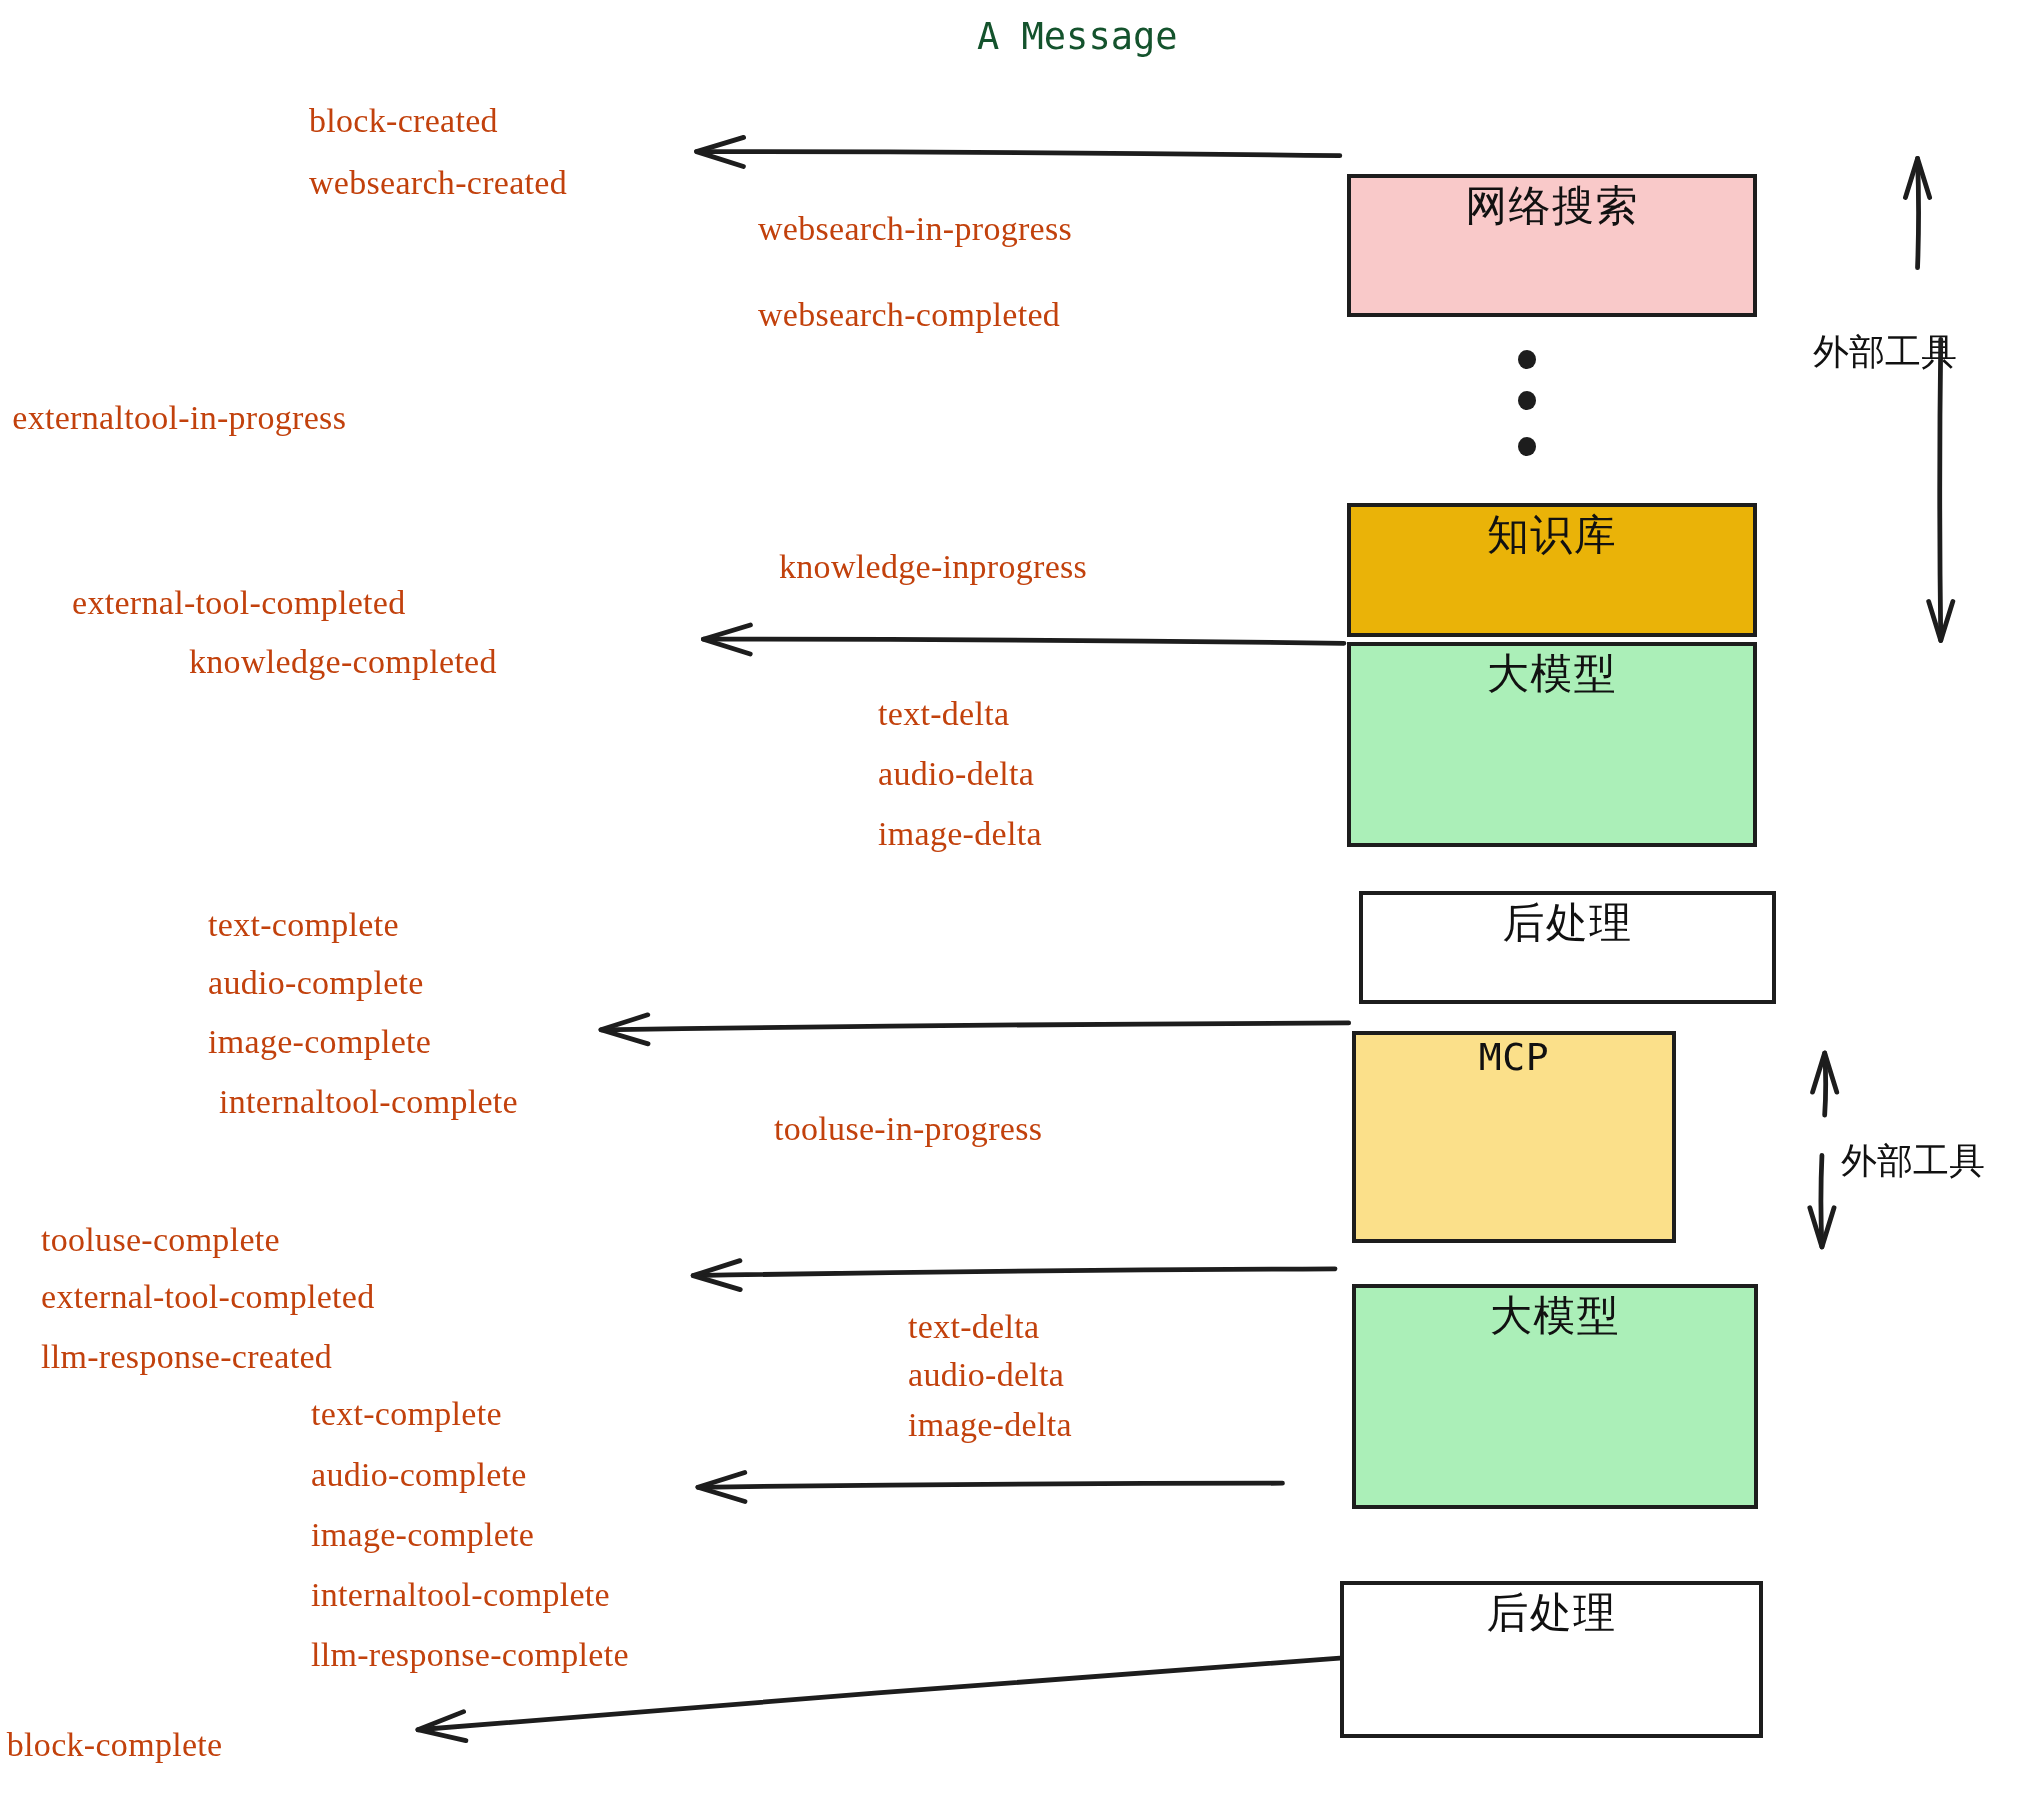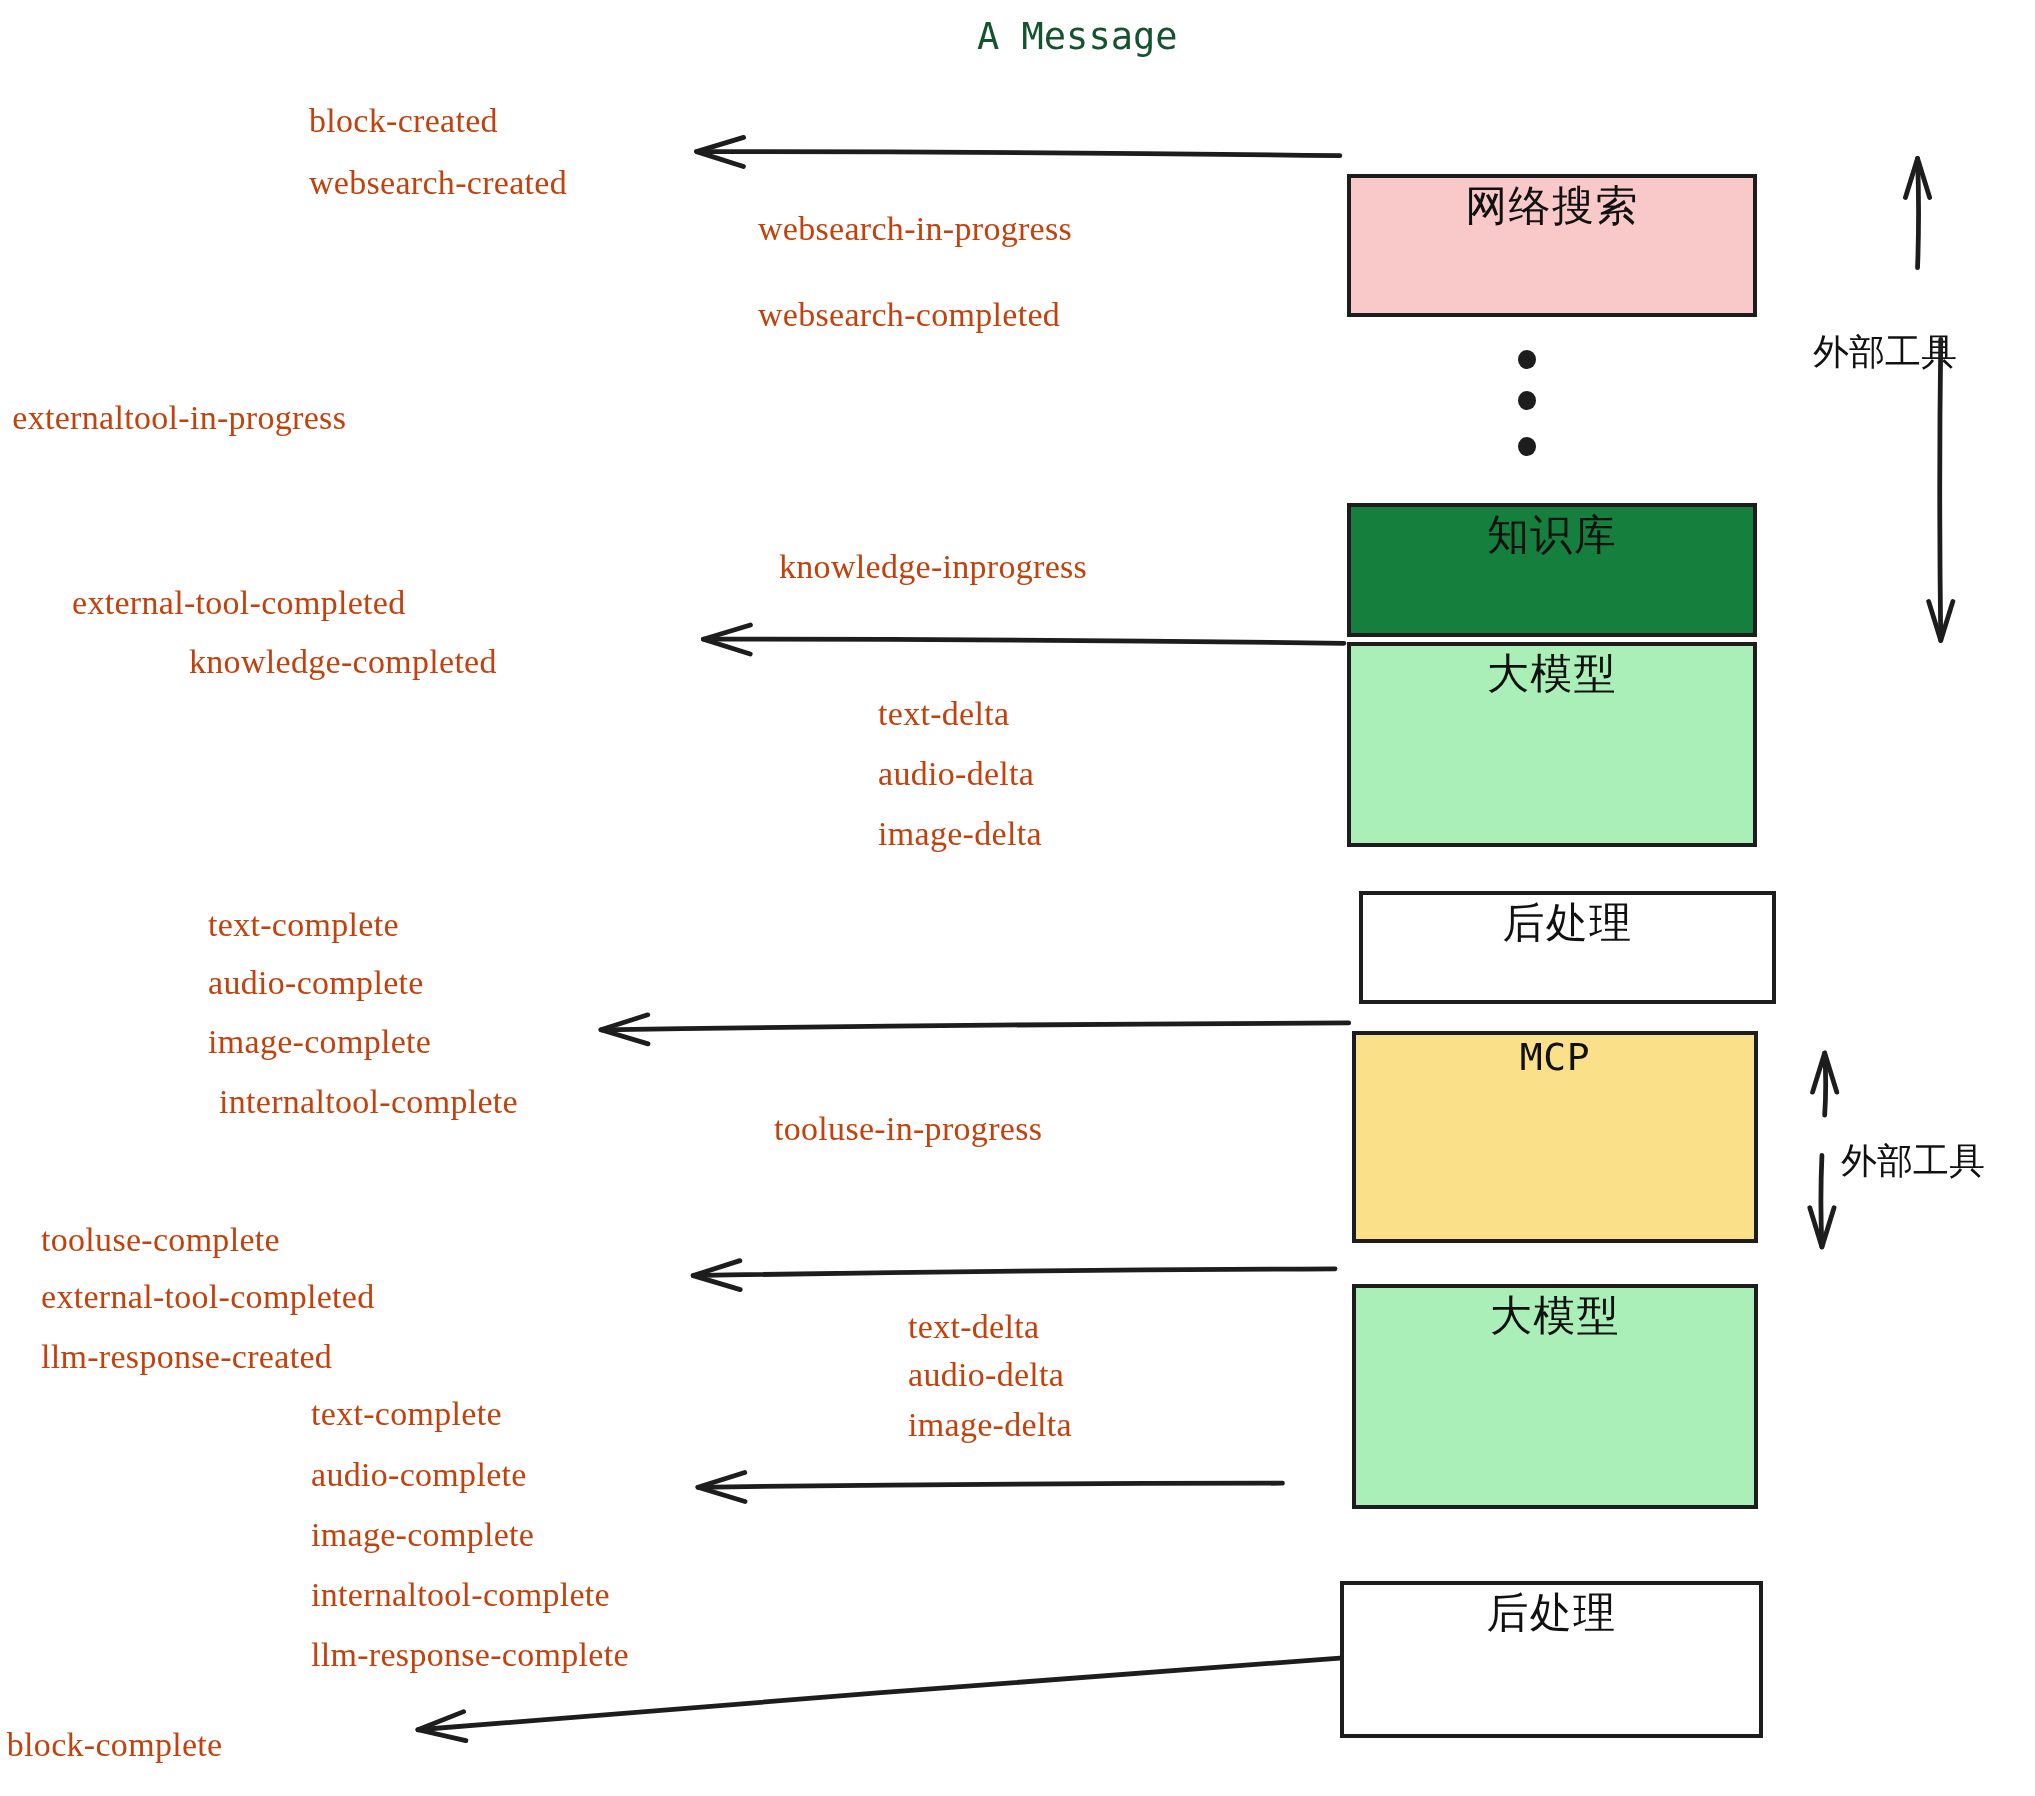--- a/index.html
+++ b/index.html
@@ -87,30 +87,30 @@
 <body>
 
 <div id="canvas">
 
   <div id="title" style="left: 977px; top: 15px;">A Message</div>
 
   <div id="nodes-layer">
       <div class="node" style="left: 1347px; top: 174px; width: 410px; height: 143px; background: rgb(249, 201, 201);">
         <span class="node-label">网络搜索</span>
       </div>
-      <div class="node" style="left: 1347px; top: 503px; width: 410px; height: 134px; background: #15803d;">
+      <div class="node" style="left: 1347px; top: 503px; width: 410px; height: 134px; background: #eab308;">
         <span class="node-label">知识库</span>
       </div>
       <div class="node" style="left: 1347px; top: 642px; width: 410px; height: 205px; background: rgb(171, 239, 184);">
         <span class="node-label">大模型</span>
       </div>
       <div class="node" style="left: 1359px; top: 891px; width: 417px; height: 113px; background: rgb(255, 255, 255);">
         <span class="node-label">后处理</span>
       </div>
-      <div class="node mono" style="left: 1352px; top: 1031px; width: 406px; height: 212px; background: rgb(251, 224, 138);">
+      <div class="node mono" style="left: 1352px; top: 1031px; width: 324px; height: 212px; background: rgb(251, 224, 138);">
         <span class="node-label">MCP</span>
       </div>
       <div class="node" style="left: 1352px; top: 1284px; width: 406px; height: 225px; background: rgb(171, 239, 184);">
         <span class="node-label">大模型</span>
       </div>
       <div class="node" style="left: 1340px; top: 1581px; width: 423px; height: 157px; background: rgb(255, 255, 255);">
         <span class="node-label">后处理</span>
       </div>
     </div>
   <div id="events-layer">

